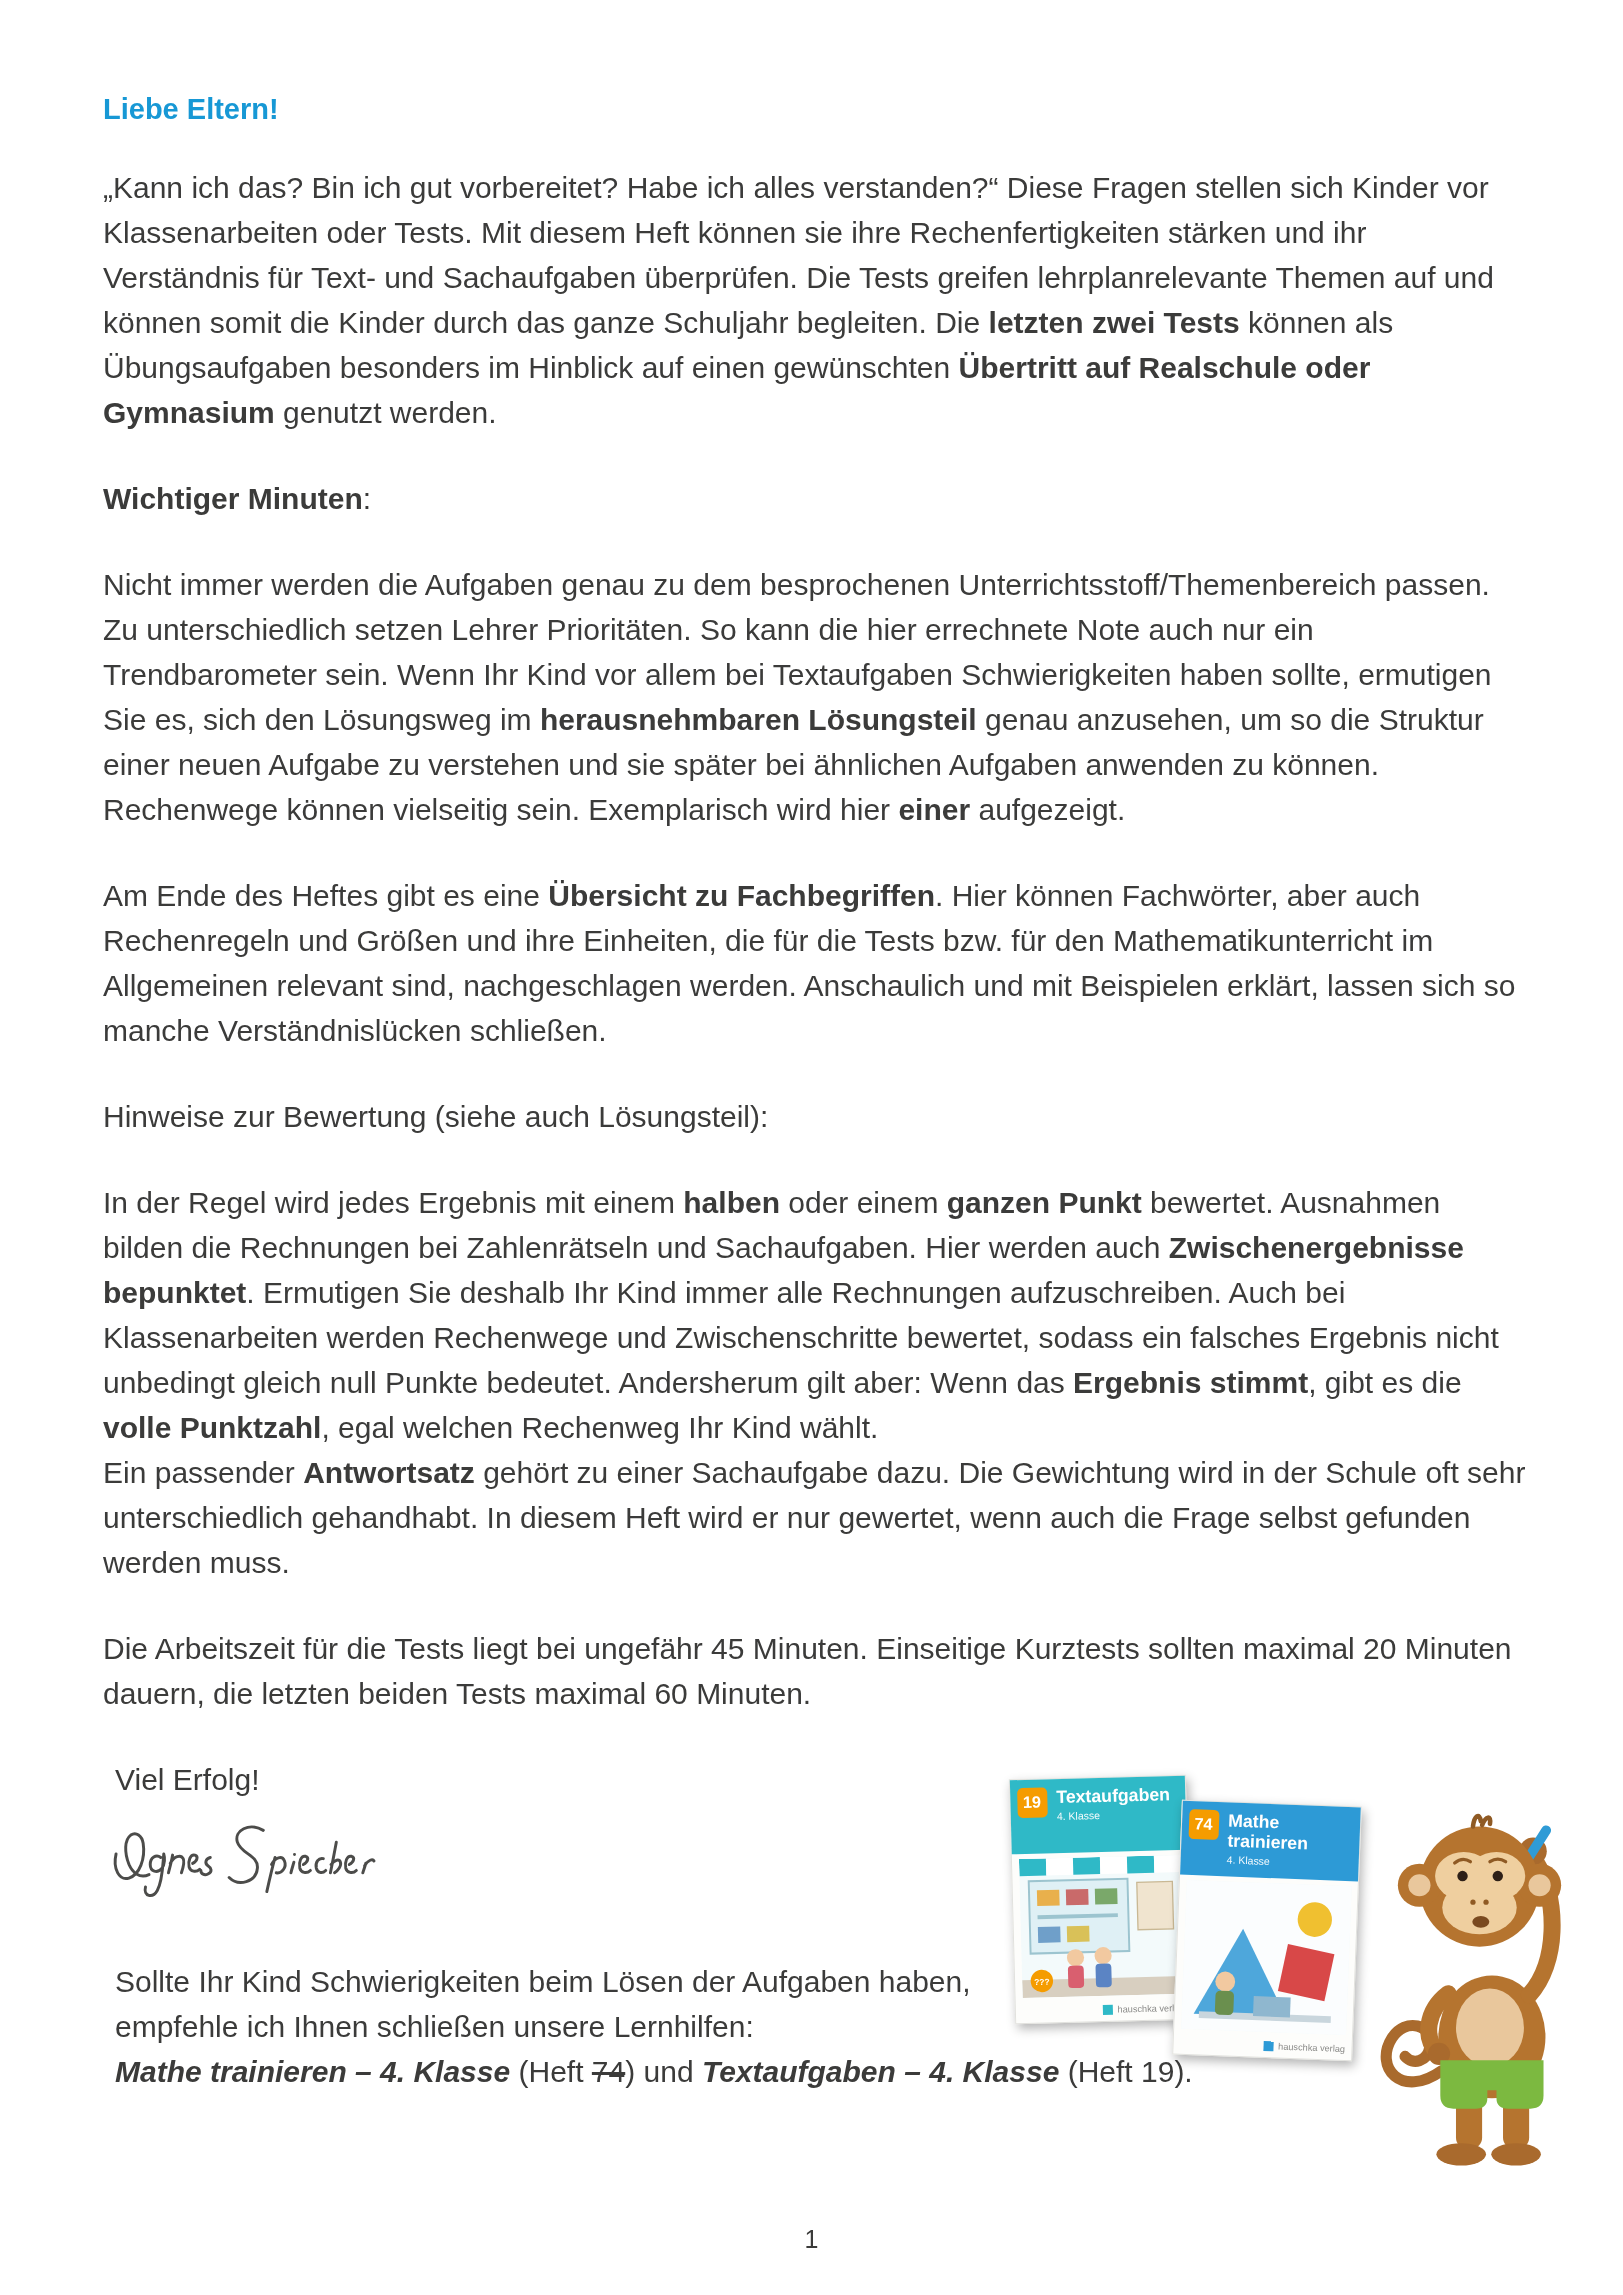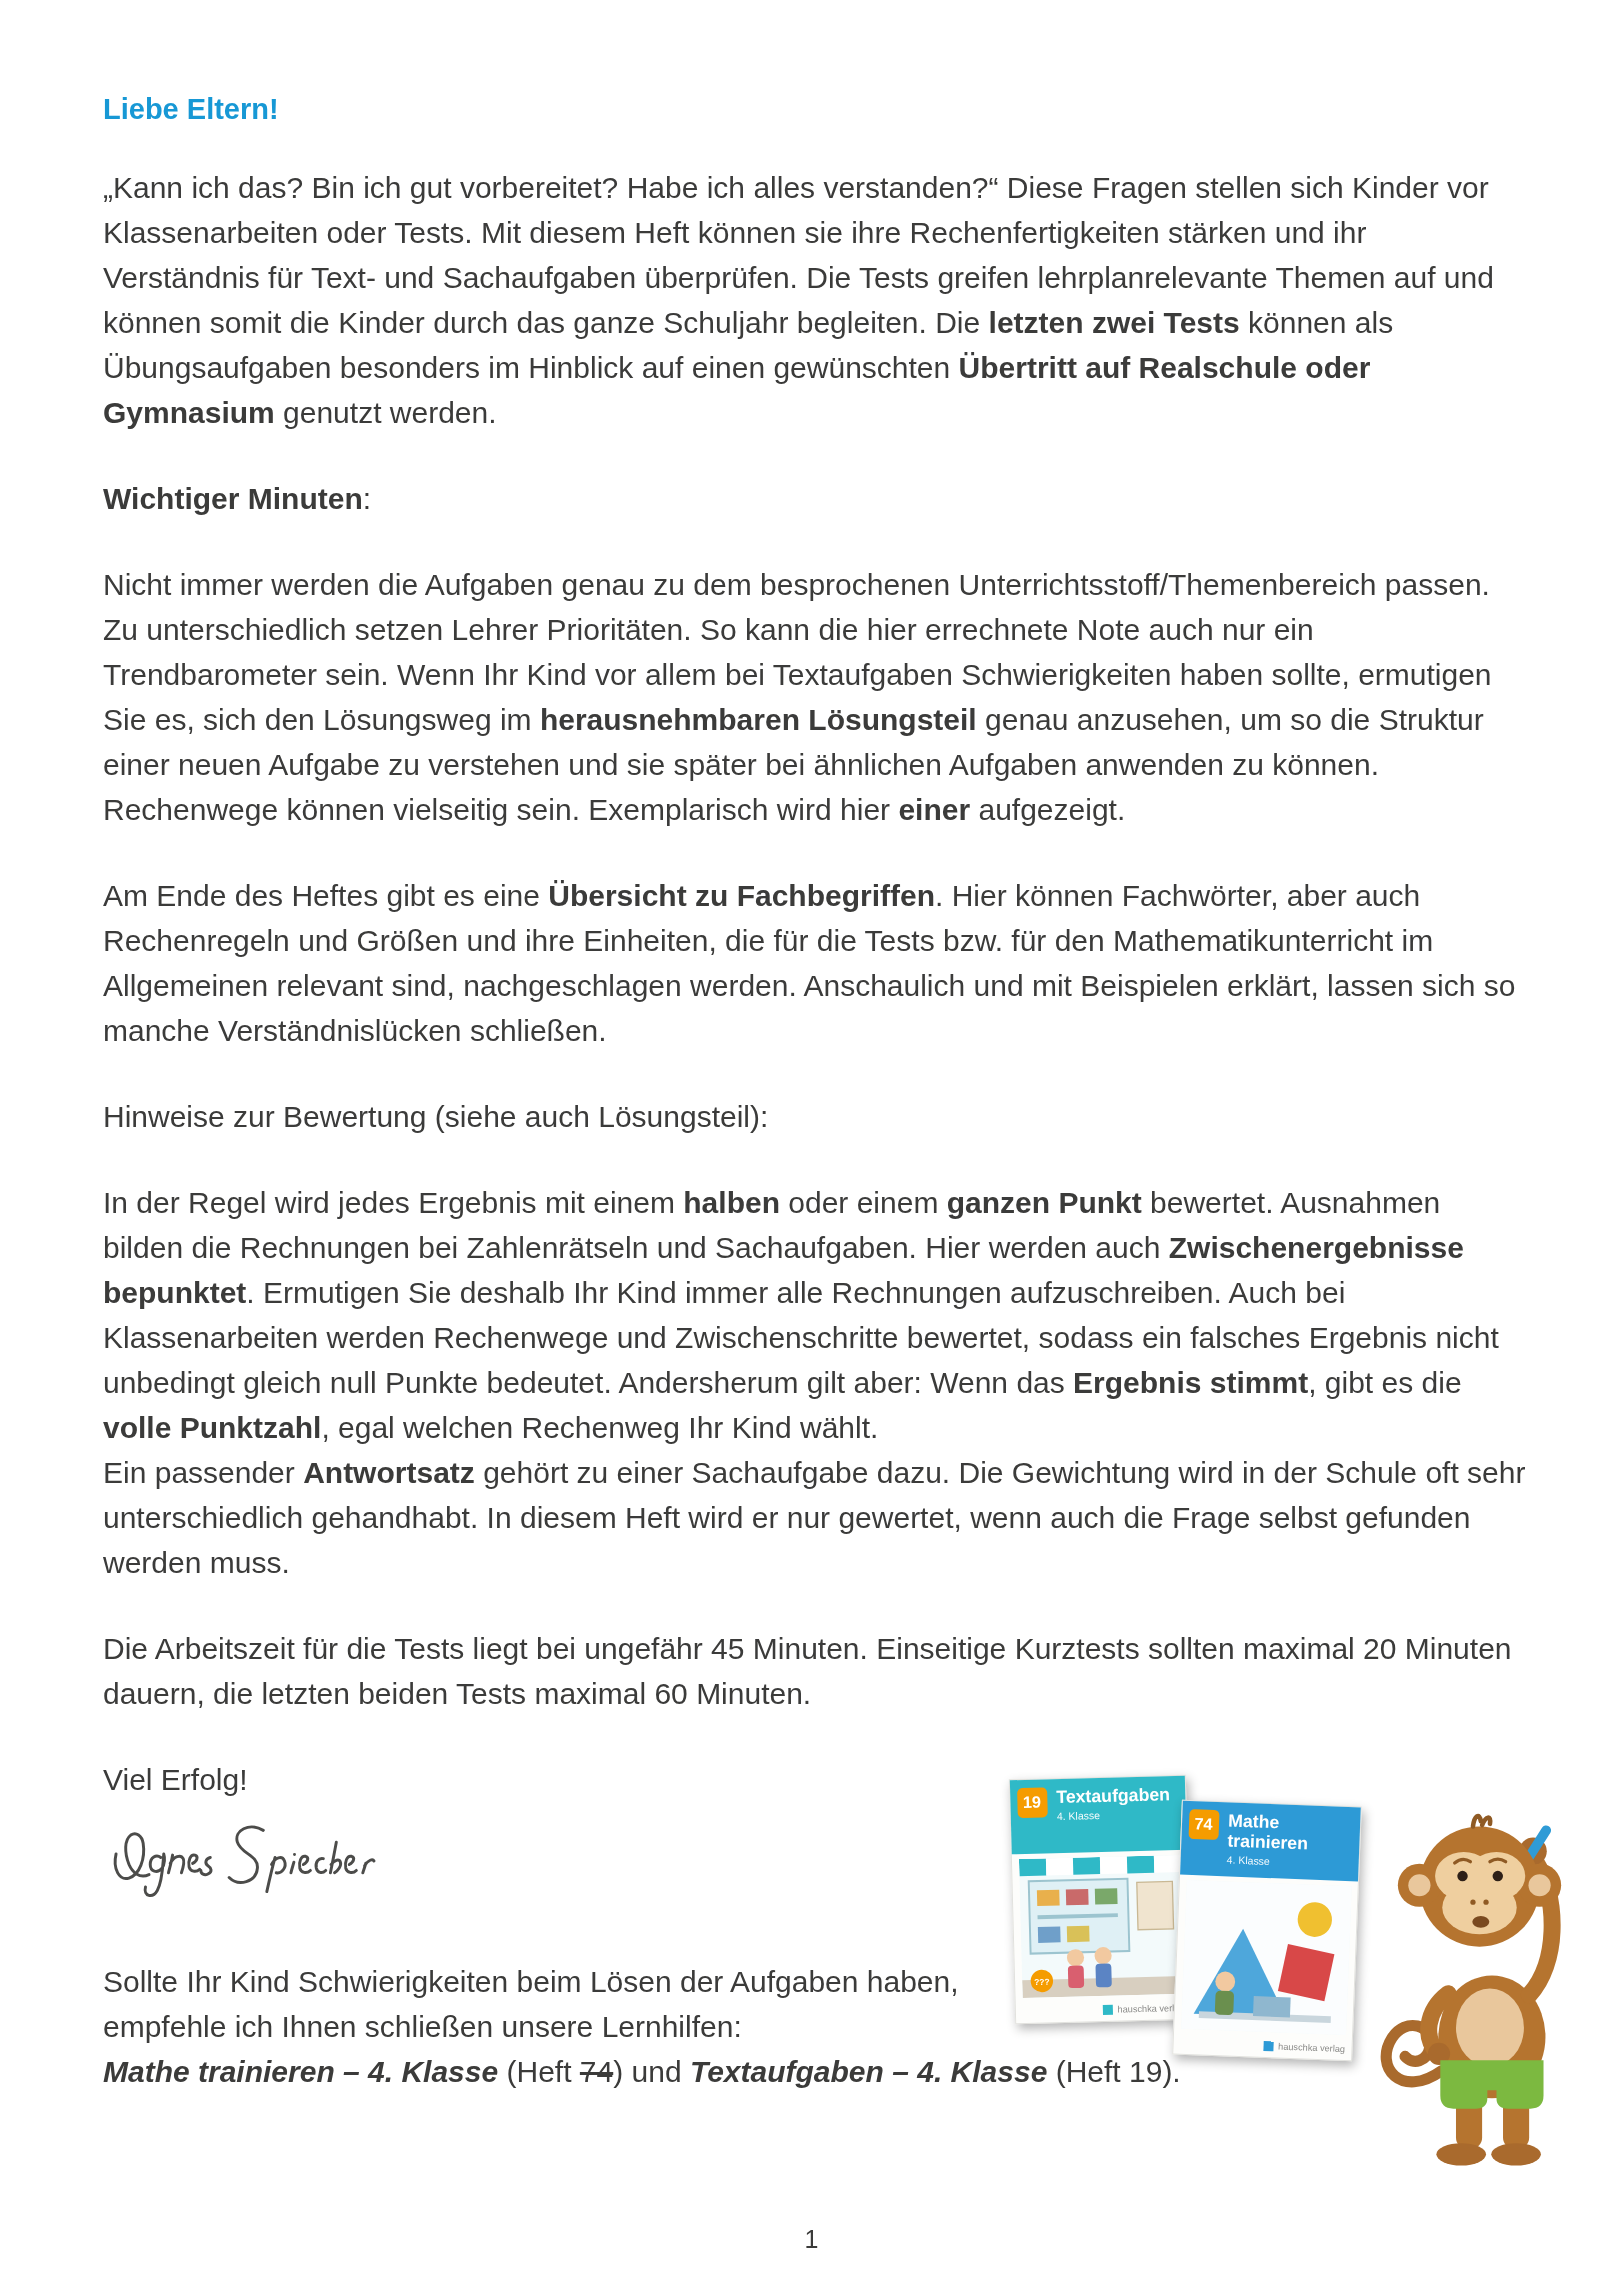--- a/index.html
+++ b/index.html
@@ -9,21 +9,21 @@
     color:#3b3b3a;
     position:relative;
     overflow:hidden;
   }
   .page{position:relative;width:1623px;height:2295px;background:#fff;}
   .content{position:absolute;left:103px;top:92px;width:1423px;}
   .letter-heading{
     color:#1798d5;font-size:29px;font-weight:700;margin:0 0 38px 0;line-height:1.2;
   }
   p.body-par{font-size:30px;line-height:1.5;margin:0 0 41px 0;}
-  p.tight{margin-bottom:0;}
+  p.tight{margin-bottom:0;margin-left:12px;}
   .closing-par{max-width:896px;}
   .signature-block{margin:6.5px 0 36px 0;height:115px;}
   .signature-block svg{display:block;}
   .page-number{
     position:absolute;left:0;right:0;bottom:41px;text-align:center;
     font-size:25px;color:#3b3b3a;
   }
   
   .illustration{position:absolute;left:1008px;top:1760px;width:595px;height:425px;}
   .book{

